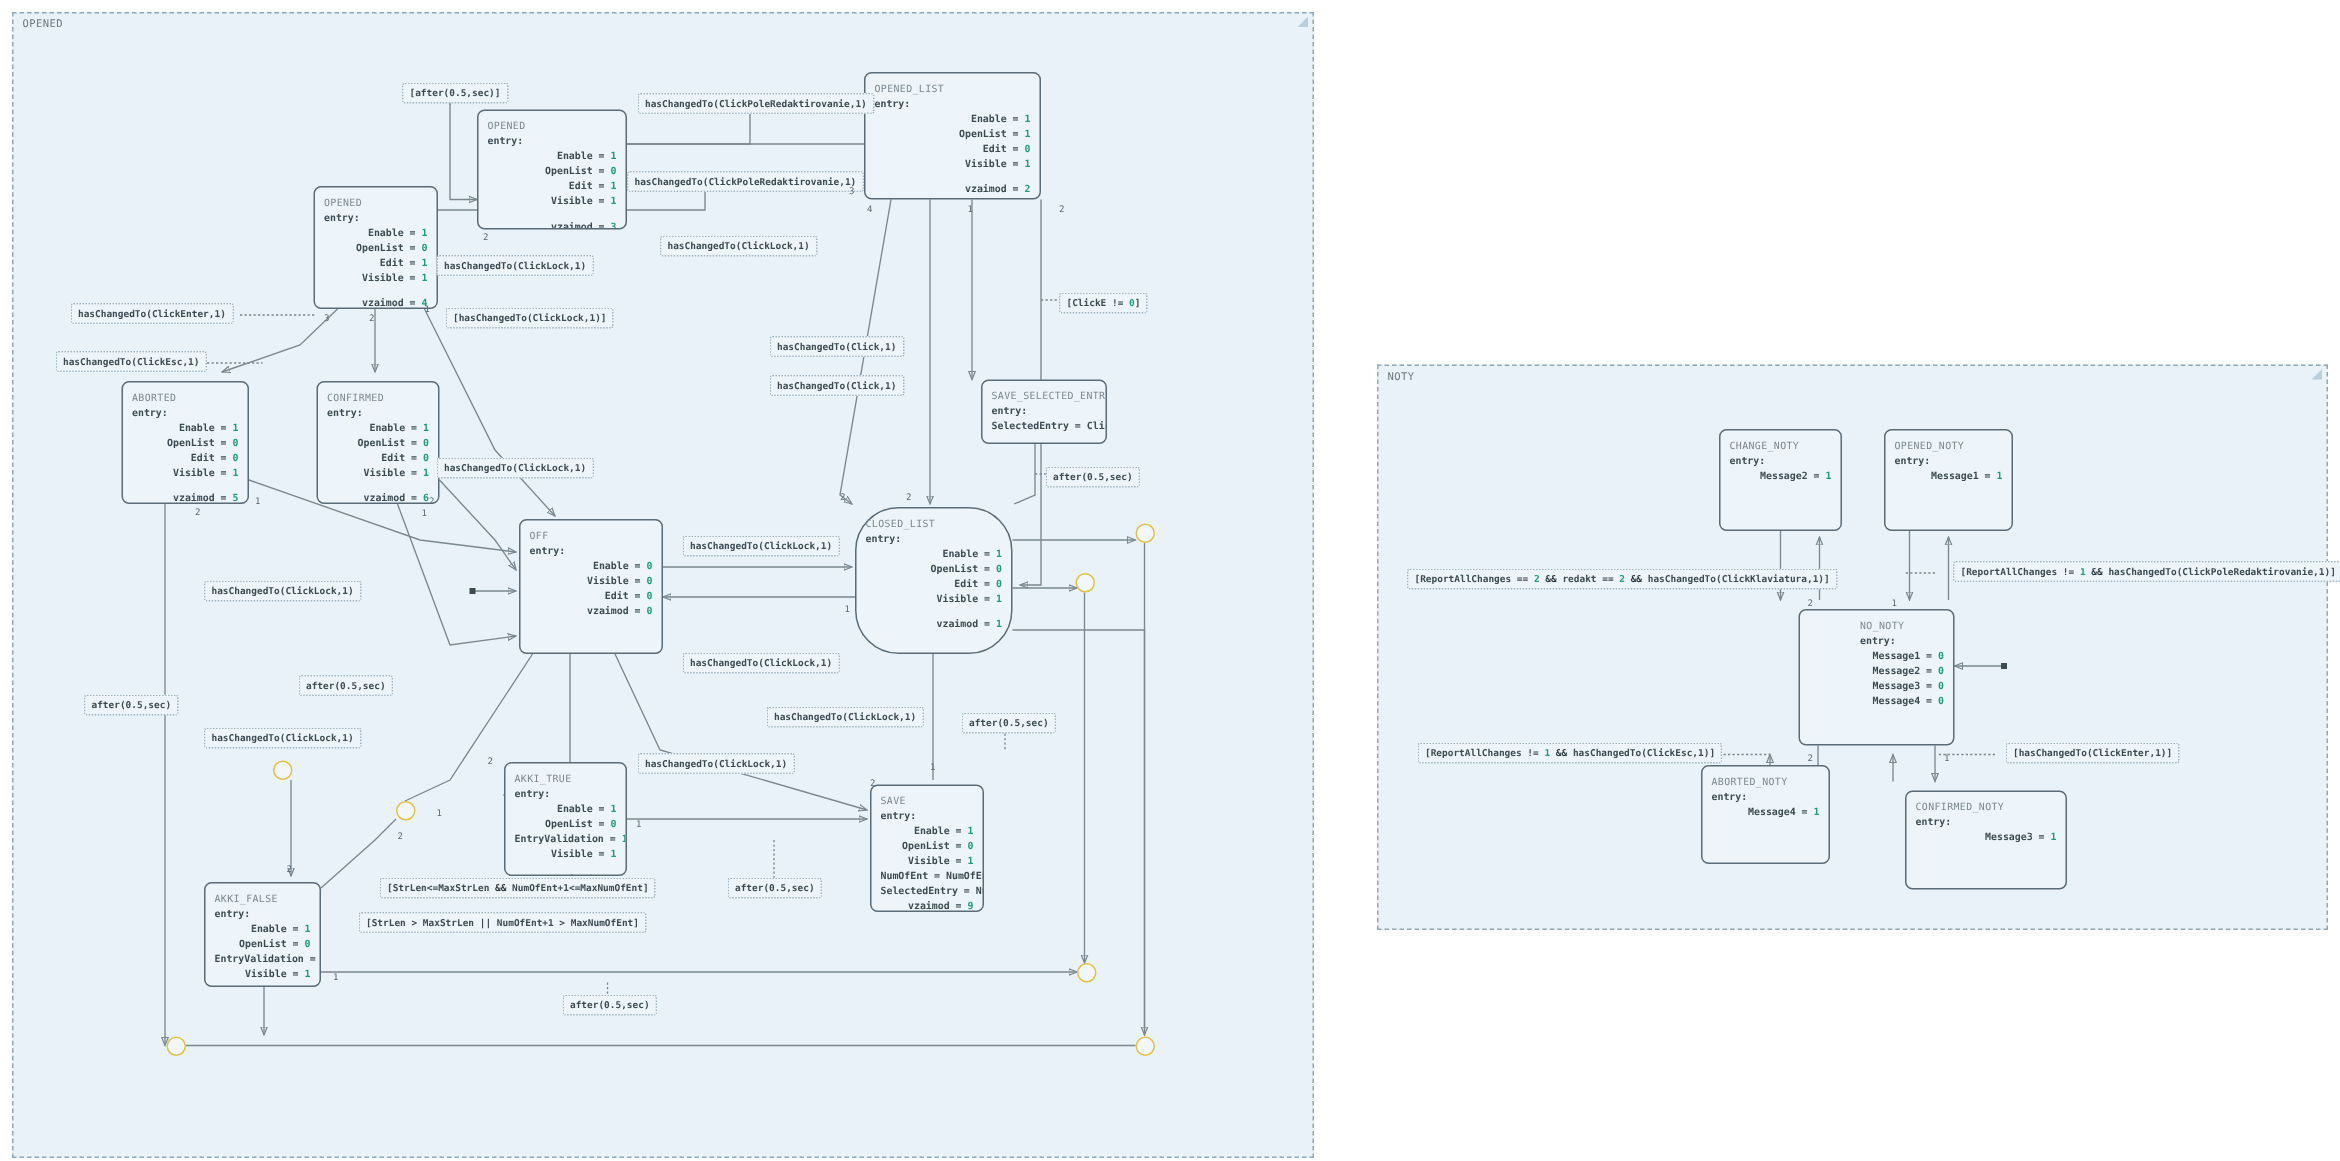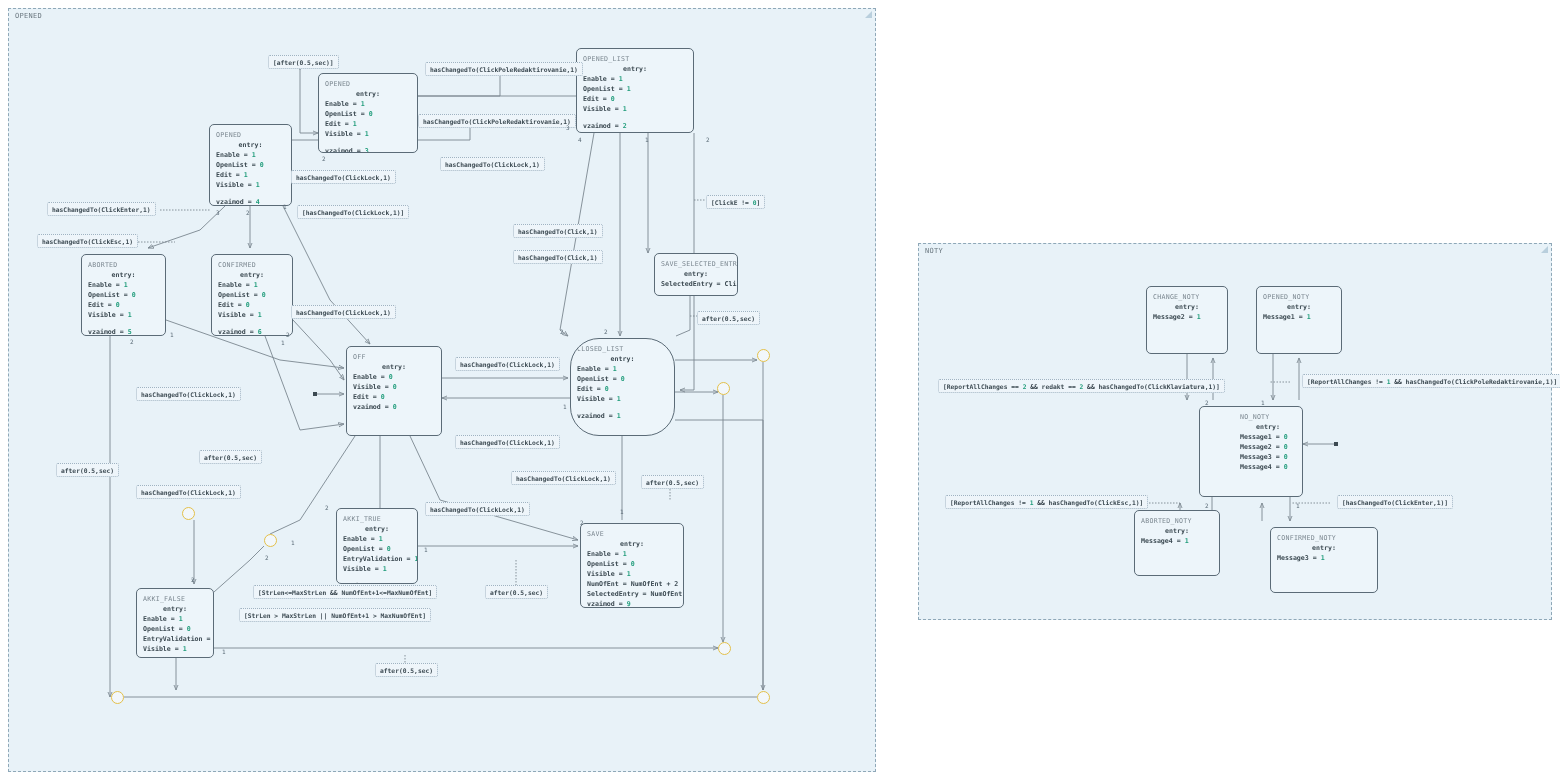--- a/index.html
+++ b/index.html
@@ -10,22 +10,22 @@
   .region{position:absolute;background:#e8f2f8;border:1px dashed #8fa8b8;}
   .region-label{position:absolute;top:3px;left:6px;font-size:7px;color:#6b7880;letter-spacing:.3px;}
   .region-corner{position:absolute;top:2px;right:3px;width:7px;height:7px;}
   .region-corner:before{content:"";position:absolute;right:0;top:0;width:0;height:0;
     border-left:7px solid transparent;border-bottom:7px solid #b9cfdd;}
 
   
   .state{position:absolute;background:#edf5fa;border:1.3px solid #5b6b77;border-radius:5px;
          box-sizing:border-box;padding:5px 6px;overflow:hidden;}
   .state-name{font-size:6.6px;color:#7b8790;letter-spacing:.25px;white-space:nowrap;line-height:10px;}
-  .state-entry{font-size:6.6px;color:#3c4a52;font-weight:bold;line-height:10px;white-space:nowrap;text-align:center;}
-  .state-act{font-size:6.6px;color:#3c4a52;font-weight:bold;line-height:10px;white-space:nowrap;}
+  .state-entry{font-size:6.6px;color:#3c4a52;font-weight:bold;line-height:10px;white-space:nowrap;}
+  .state-act{font-size:6.6px;color:#3c4a52;font-weight:bold;line-height:10px;white-space:nowrap;text-align:right;}
   .state-act .num{color:#1f9c7a;}
   .gap{height:7px;}
 
   
   .tlabel{position:absolute;background:#eef5fa;border:1px dotted #9fb3c2;border-radius:2px;
           padding:1.5px 4px;font-size:6.3px;color:#3c4a52;font-weight:bold;white-space:nowrap;
           line-height:9px;box-sizing:border-box;}
   .tlabel .num{color:#1f9c7a;}
   .tlabel .op{color:#2e3b44;}
 
@@ -213,21 +213,21 @@
       <div class="state" style="left: 336px; top: 508px; width: 82px; height: 76px;">
         <div class="state-name">AKKI_TRUE</div>
         <div class="state-entry">entry:</div>
         <div class="state-act">Enable = <span class="num">1</span></div>
         <div class="state-act">OpenList = <span class="num">0</span></div>
         <div class="state-act">EntryValidation = <span class="num">1</span></div>
         <div class="state-act">Visible = <span class="num">1</span></div>
         <div class="gap"></div>
         <div class="state-act">vzaimod = <span class="num">8</span></div>
       </div>
-      <div class="state" style="left: 580px; top: 523px; width: 104px; height: 85px;">
+      <div class="state" style="left: 580px; top: 523px; width: 76px; height: 85px;">
         <div class="state-name">SAVE</div>
         <div class="state-entry">entry:</div>
         <div class="state-act">Enable = <span class="num">1</span></div>
         <div class="state-act">OpenList = <span class="num">0</span></div>
         <div class="state-act">Visible = <span class="num">1</span></div>
         <div class="state-act">NumOfEnt = NumOfEnt + 2</div>
         <div class="state-act">SelectedEntry = NumOfEnt</div>
         <div class="state-act">vzaimod = <span class="num">9</span></div>
       </div>
       <div class="state" style="left: 136px; top: 588px; width: 78px; height: 70px;">

